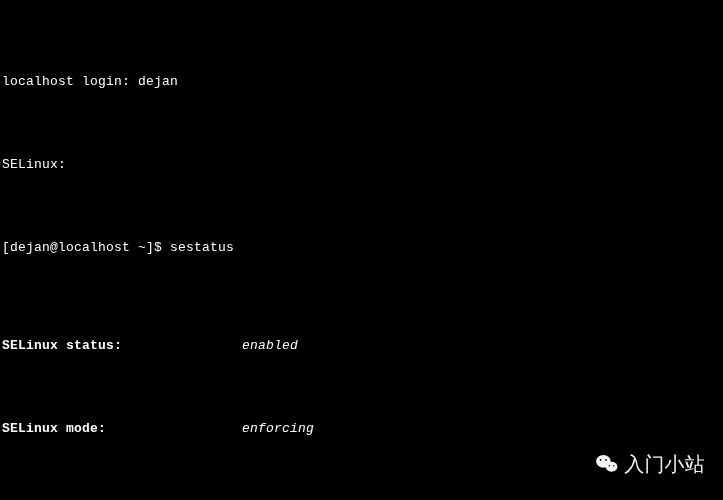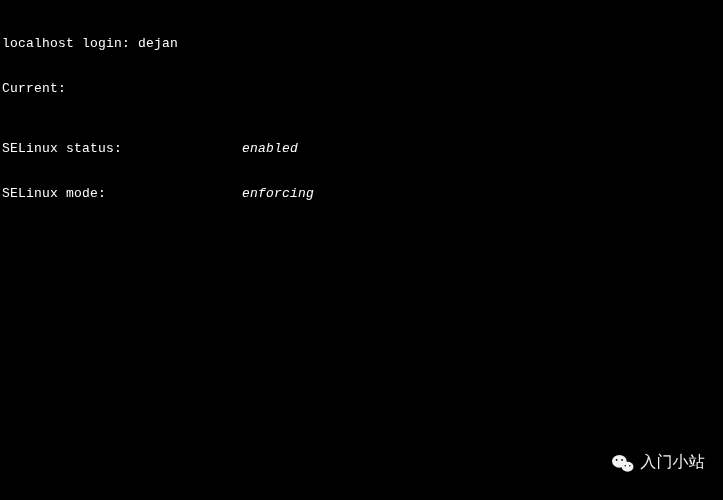--- a/index.html
+++ b/index.html
@@ -10,43 +10,45 @@
     font-family:"Courier New",Courier,monospace;
     font-size:13px;
     line-height:15px;
     color:#fff;
     letter-spacing:0.2px;
   }
   .term{
     padding:6px 2px 2px 2px;
     white-space:pre;
   }
-  .line{display:block;min-height:15px;}
+  .line{display:block;min-height:15px;margin-top:38px;}
   .kvrow{display:inline-block;}
-  .k{display:inline-block;width:240px;}
+  .k{display:inline-block;width:240px;font-weight:bold;}
   .v{display:inline-block;font-style:italic;}
   .watermark{
     position:absolute;
     right:18px;
     bottom:26px;
     color:#fff;
     font-family:Arial,"PingFang SC","Microsoft YaHei",sans-serif;
-    font-size:16px;
+    font-size:20px;
     display:flex;
+    align-items:center;
     gap:6px;
     opacity:0.95;
   }
   .wm-icon svg{display:block;}
 </style>
 </head>
 <body>
 
 <div class="term">
   <span class="line"><span>localhost login: </span><span>dejan</span></span>
-  <span class="line">Current:</span>
+  <span class="line">SELinux:</span>
+  <span class="line"><span>[dejan@localhost ~]$ </span><span>sestatus</span></span>
 
   <span class="line"><span class="kvrow"><span class="k">SELinux status:</span><span class="v">enabled</span></span></span>
   <span class="line"><span class="kvrow"><span class="k">SELinux mode:</span><span class="v">enforcing</span></span></span>
   
   
 
   
 
   
   

